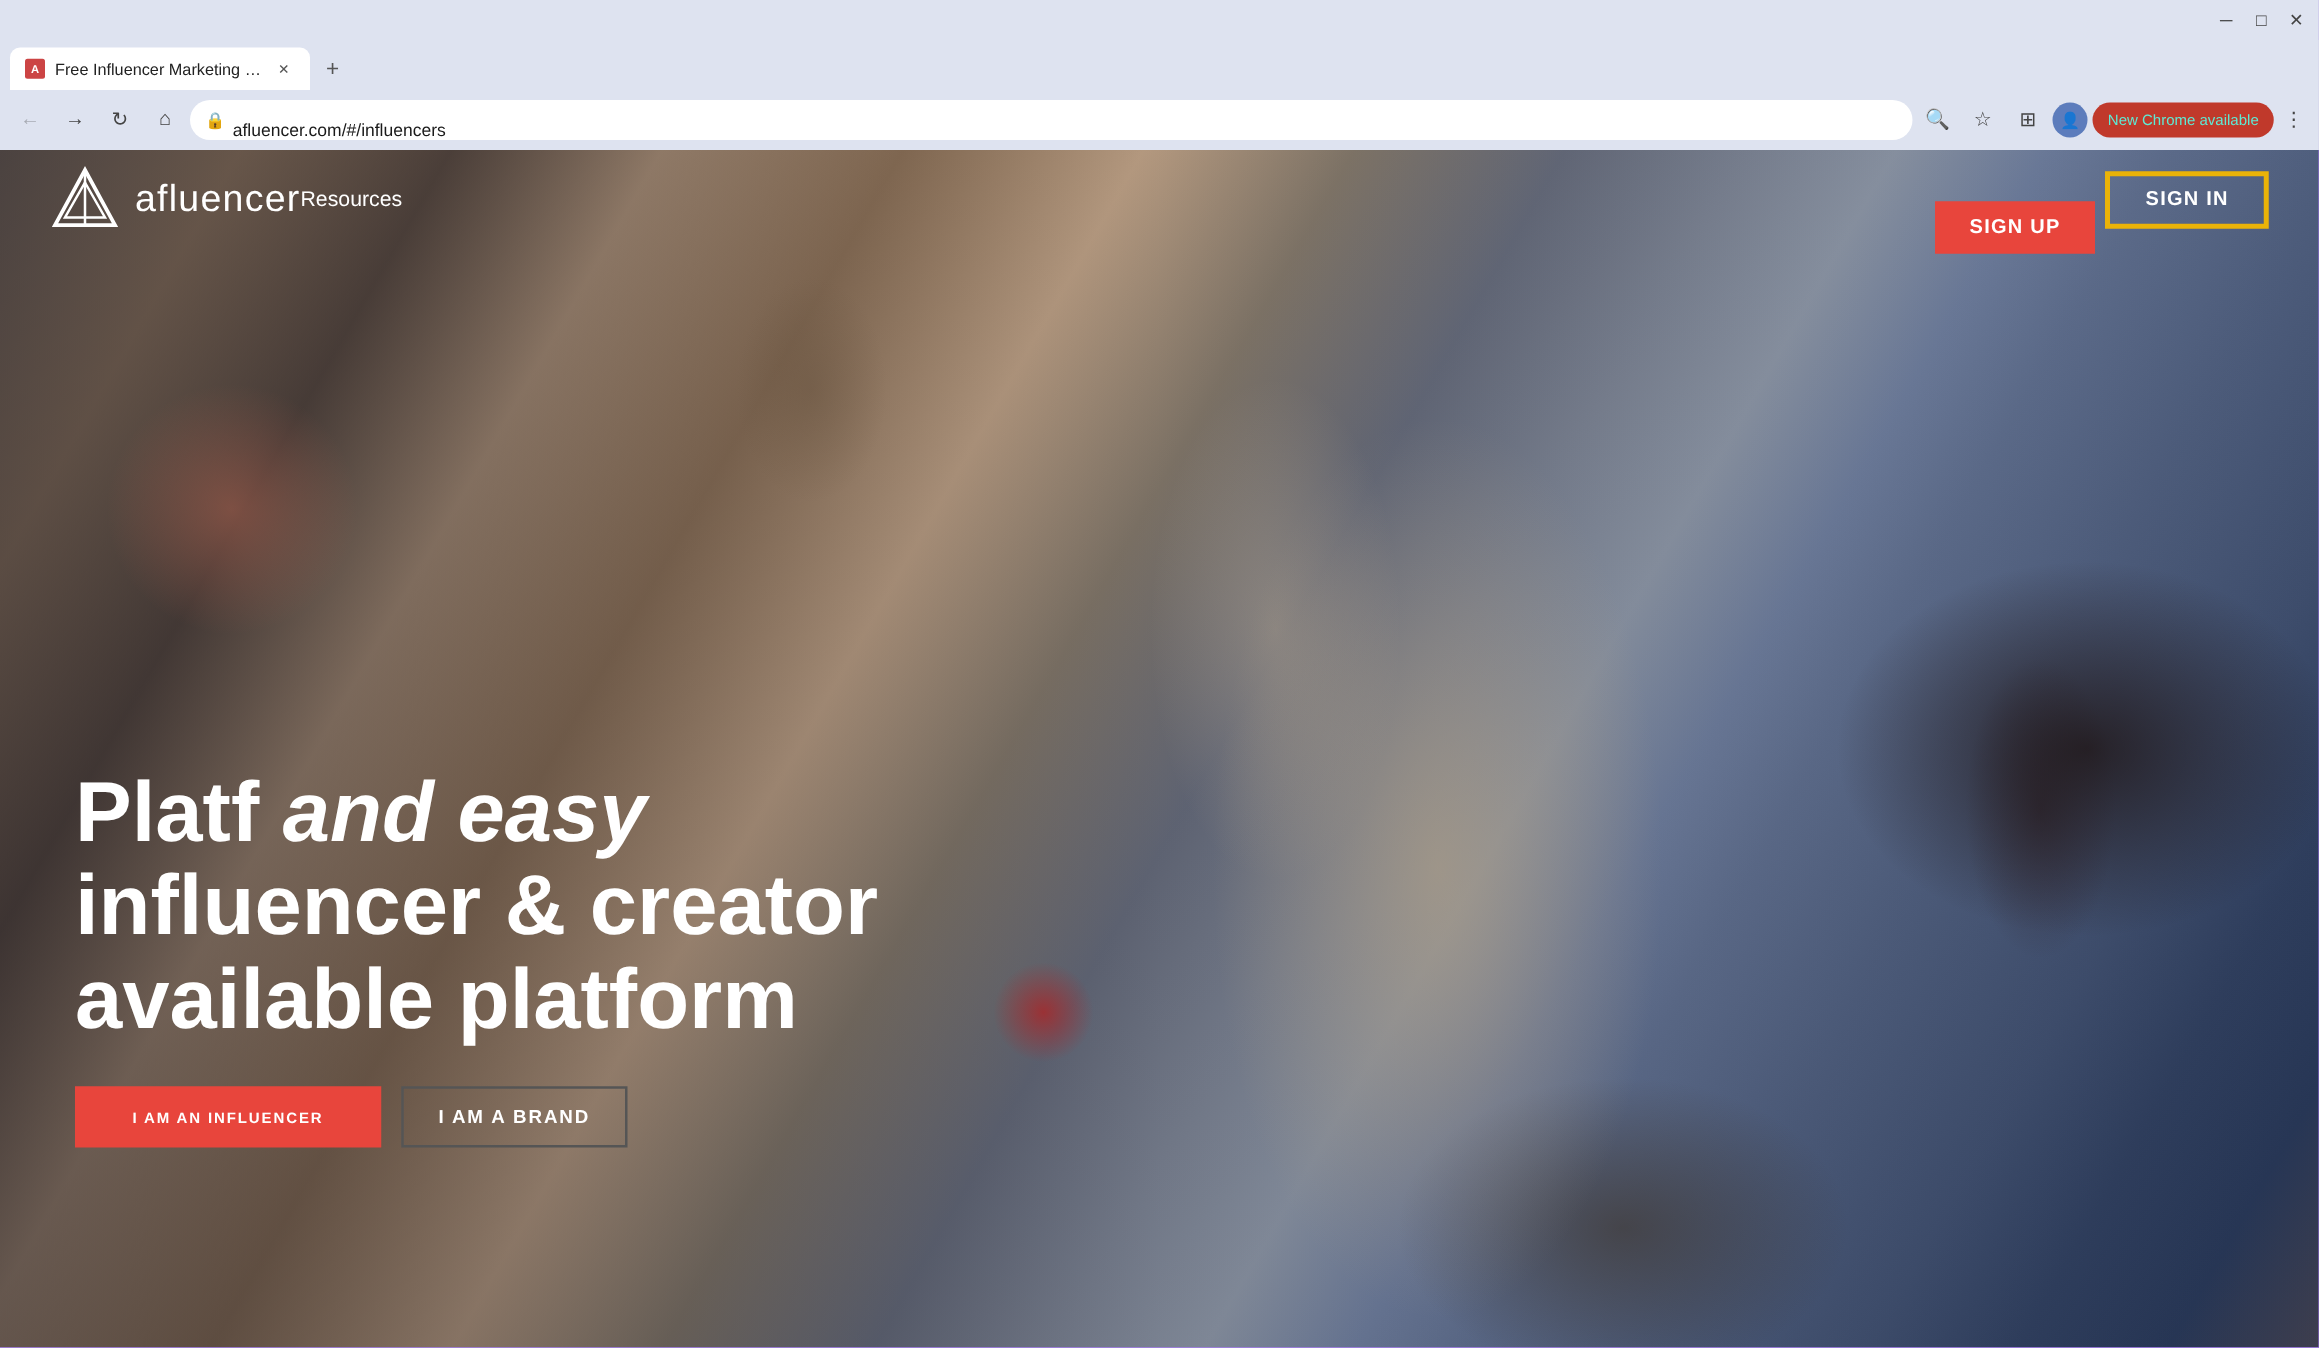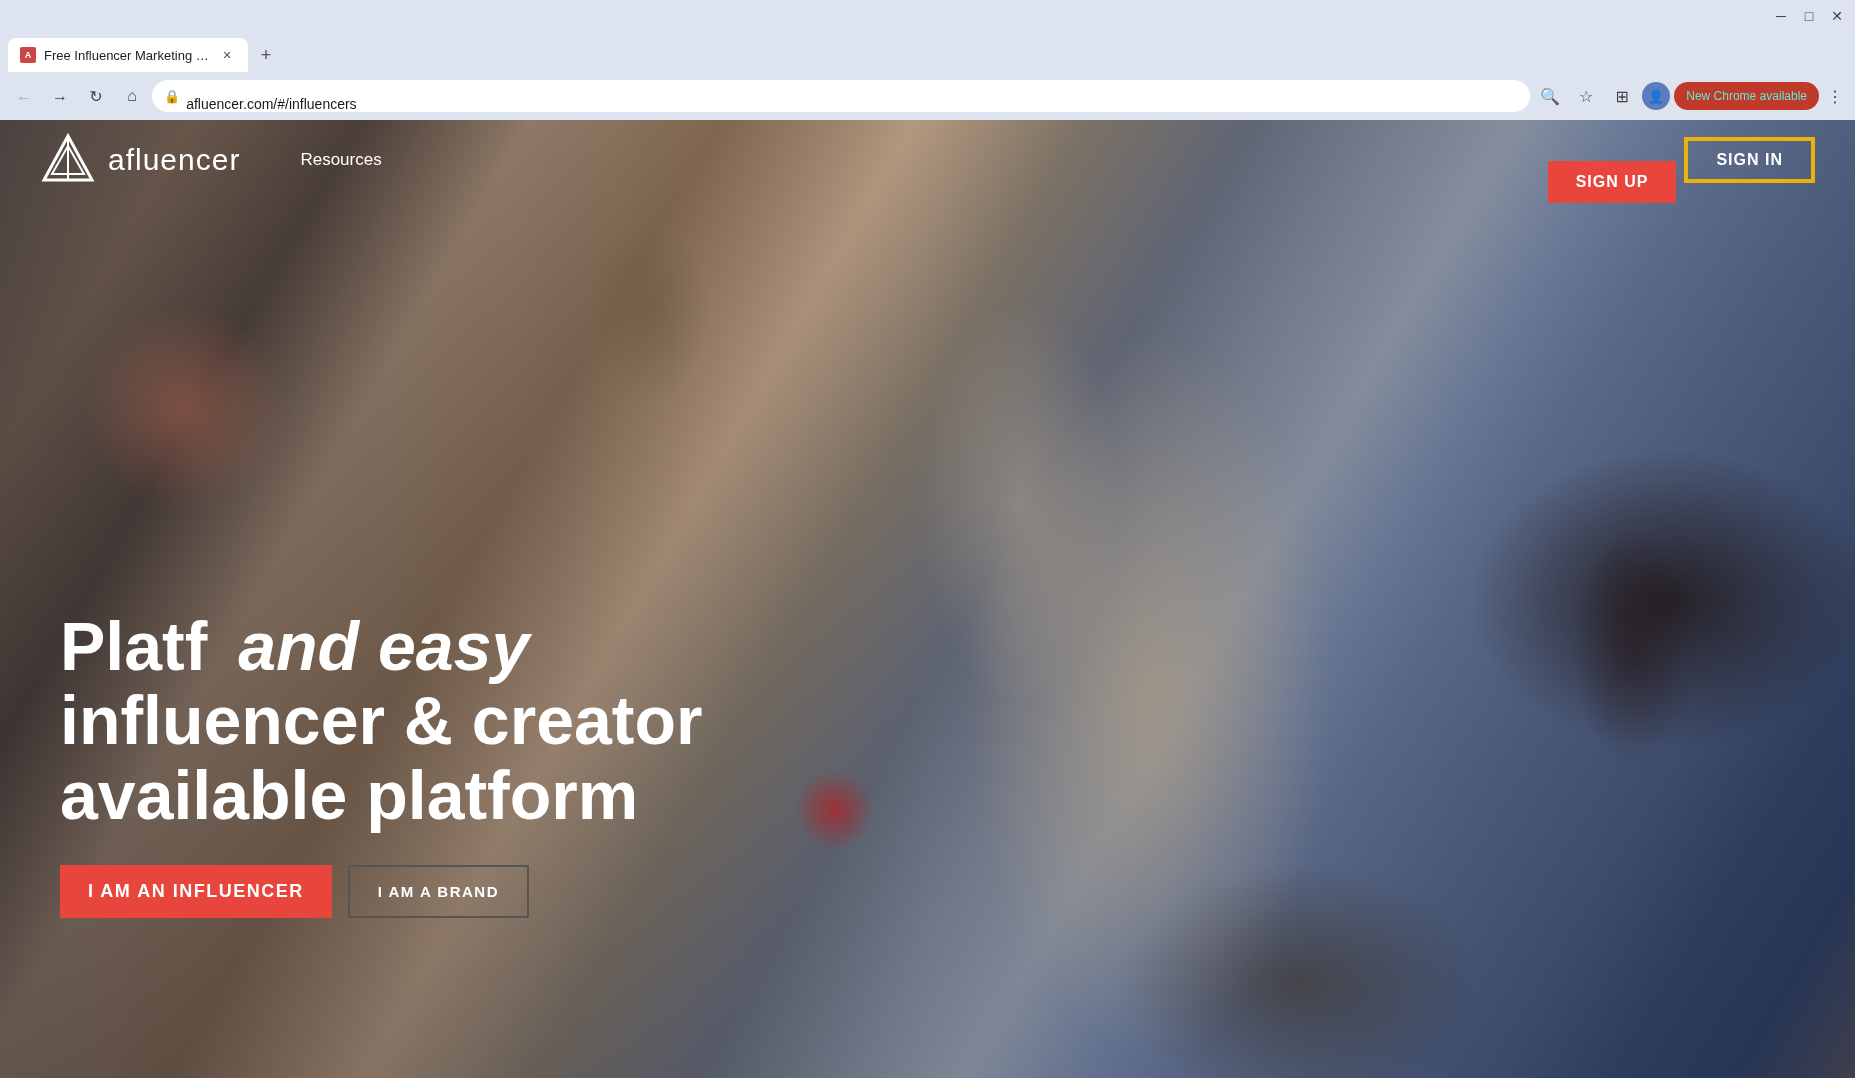--- a/index.html
+++ b/index.html
@@ -248,21 +248,20 @@
       font-size: 30px;
       font-weight: 300;
       color: white;
       letter-spacing: 1px;
     }
 
     .nav-links {
       display: flex;
       align-items: center;
       gap: 32px;
-      margin-left: 60px;
     }
 
     .nav-link {
       color: white;
       text-decoration: none;
       font-size: 17px;
       font-weight: 400;
     }
 
     .nav-spacer { flex: 1; }
@@ -305,35 +304,34 @@
       color: white;
       font-size: 68px;
       font-weight: 900;
       line-height: 1.1;
       max-width: 700px;
     }
 
     .hero-title em {
       font-style: italic;
       font-weight: 900;
-      margin-left: 12px;
     }
 
     .hero-buttons {
       display: flex;
       gap: 16px;
       margin-top: 32px;
     }
 
     .btn-influencer {
       background: #e8453c;
       color: white;
       border: none;
-      padding: 16px 28px;
-      font-size: 18px;
+      padding: 16px 46px;
+      font-size: 12px;
       font-weight: 700;
       cursor: pointer;
       text-transform: uppercase;
       letter-spacing: 1.5px;
     }
 
     .btn-brand {
       background: transparent;
       color: white;
       border: 2px solid #555;

